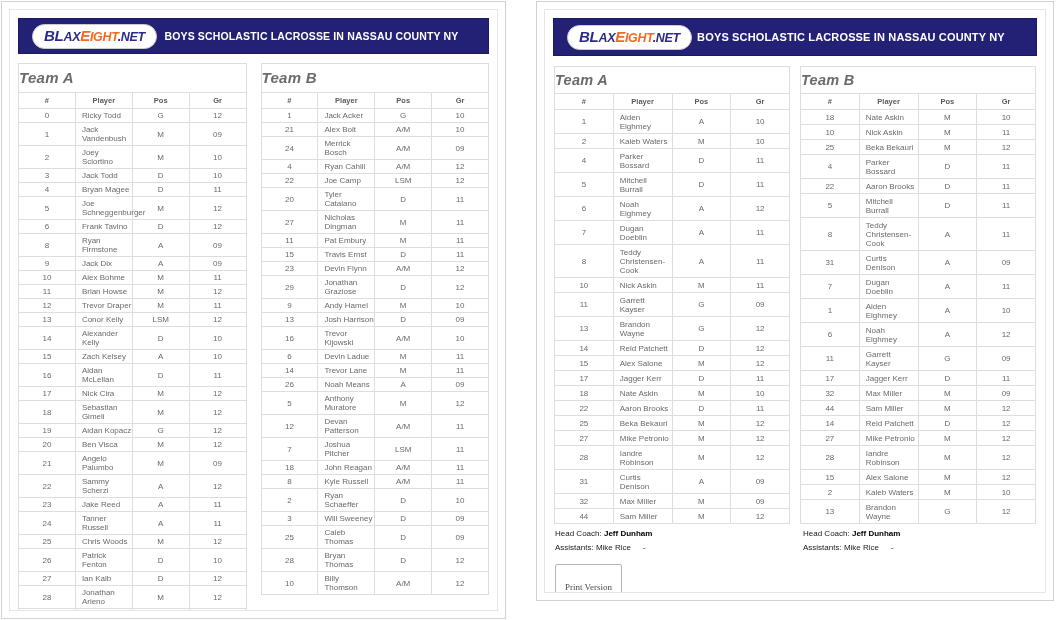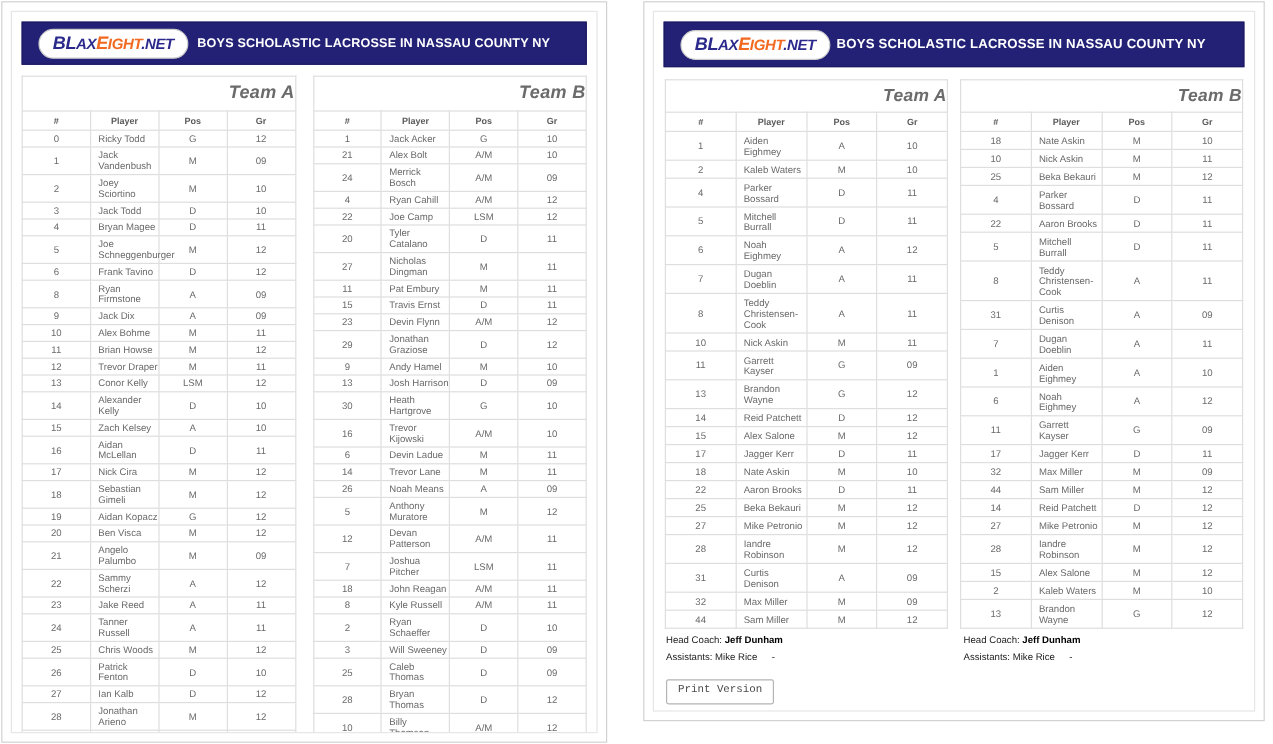--- a/index.html
+++ b/index.html
@@ -118,21 +118,21 @@
     border-collapse: collapse;
     width: 100%;
     background: #ffffff;
     table-layout: fixed;
   }
   table.roster td, table.roster th {
     border: 1px solid #dedede;
     box-sizing: border-box;
   }
   .team-title-cell {
-    text-align: right;
+    text-align: left;
     font-style: italic;
     font-weight: bold;
     color: #6b6b6b;
     font-size: 15px;
     padding: 5px 0 6px 0;
     letter-spacing: 0.3px;
   }
   .right-rosters .team-title-cell { font-size: 14.5px; padding: 5px 0 5px 0; }
 
   table.roster th.colhead {
@@ -187,24 +187,24 @@
   .right-coach-a { margin: 5px 0 0 10px; }
   .right-coach-b { margin: 5px 0 0 10px; }
 
   
   .print-btn {
     display: inline-block;
     font-size: 9px;
     color: #4a4a4a;
     background: #ffffff;
     border: 1px solid #b4b4b4;
-    padding: 4px 9px 5px 9px;
+    padding: 18px 9px 5px 9px;
     border-radius: 2px;
     cursor: pointer;
-    font-family: Liberation Mono, monospace;
+    font-family: Liberation Serif, serif;
     line-height: 1.1;
   }
   .right-print { margin: 12px 0 0 10px; }
 
   
   .right-coach-row { display: flex; }
   .right-coach-row > div { }
   .right-coach-left { width: 248px; }
   .right-coach-right { width: 230px; }
 </style>
@@ -502,26 +502,20 @@
                   <td class="num">9</td>
                   <td class="name">Andy Hamel</td>
                   <td class="pos">M</td>
                   <td class="gr">10</td>
                 </tr>
                 <tr>
                   <td class="num">13</td>
                   <td class="name">Josh Harrison</td>
                   <td class="pos">D</td>
                   <td class="gr">09</td>
-                </tr>
-                <tr>
-                  <td class="num">30</td>
-                  <td class="name">Heath Hartgrove</td>
-                  <td class="pos">G</td>
-                  <td class="gr">10</td>
                 </tr>
                 <tr>
                   <td class="num">16</td>
                   <td class="name">Trevor Kijowski</td>
                   <td class="pos">A/M</td>
                   <td class="gr">10</td>
                 </tr>
                 <tr>
                   <td class="num">6</td>
                   <td class="name">Devin Ladue</td>

